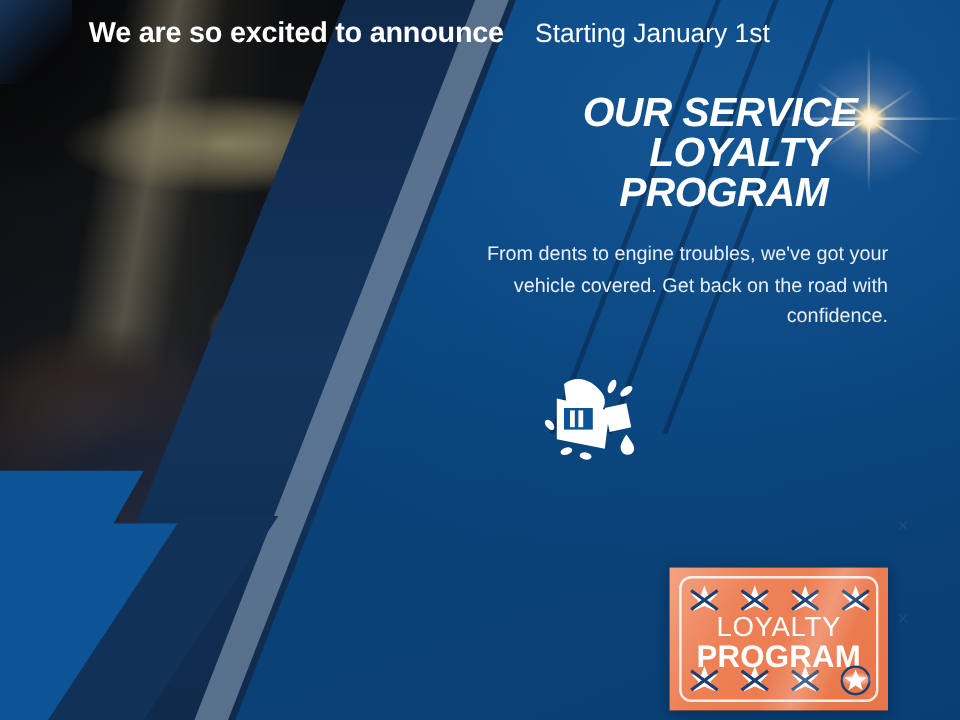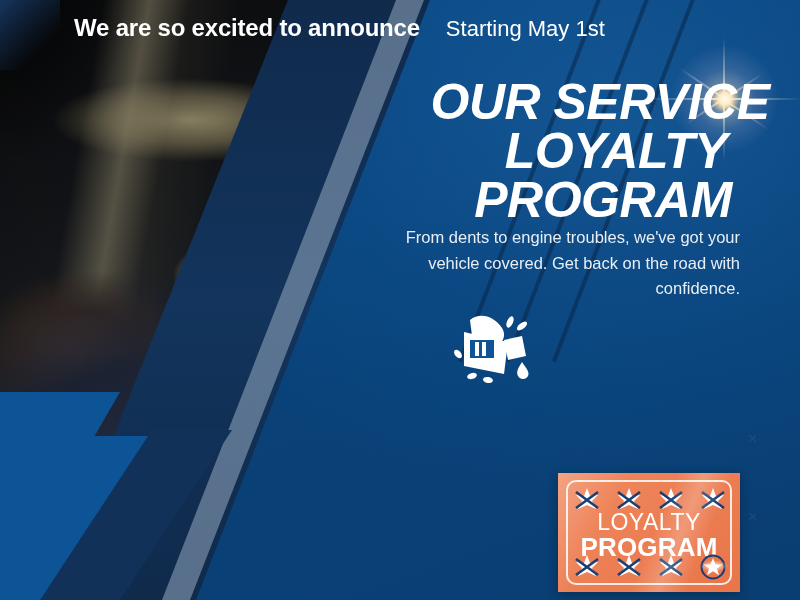--- a/index.html
+++ b/index.html
@@ -150,32 +150,33 @@
     white-space:nowrap;
   }
 
   
   .content {
     position:absolute; right:22px; top:78px; width:380px;
     text-align:right; z-index:9;
   }
   .title {
     color:#ffffff;
-    font-size:50px;
+    font-size:34px;
     font-weight:bold;
     font-style:italic;
     line-height:0.98;
     letter-spacing:-0.5px;
   }
   .title .tline { display:block; white-space:nowrap; }
   .title .tl1 { text-align:center; padding-left:24px; }
   .title .tl2 { text-align:center; padding-left:56px; }
   .title .tl3 { text-align:center; padding-left:30px; }
 
   .blurb {
+    margin-top:22px;
     color:#e9eef5;
     font-size:16.5px;
     line-height:1.55;
     font-weight:400;
     text-align:right;
     padding-right:38px;
   }
   .offer {
     margin-top:24px;
     color:#ffffff;
@@ -274,21 +275,21 @@
     <div class="ray r4"></div>
     <div class="ray r5"></div>
     <div class="ray r6"></div>
     <div class="ray r7"></div>
     <div class="ray r8"></div>
     <div class="flare-core"></div>
   </div>
 
   <div class="header-row">
     <div class="hdr-excited">We are so excited to announce</div>
-    <div class="hdr-date">Starting May 1st</div>
+    <div class="hdr-date">Starting January 1st</div>
   </div>
 
   <div class="oil-icon">
     <svg viewBox="0 0 84 82" width="84" height="82" aria-hidden="true">
       <g fill="#ffffff">
 
         <path d="M12 30 L12 64 L52 72 L56 40 Z"></path>
 
         <path d="M52 38 L70 34 L74 54 L56 58 Z"></path>
 

